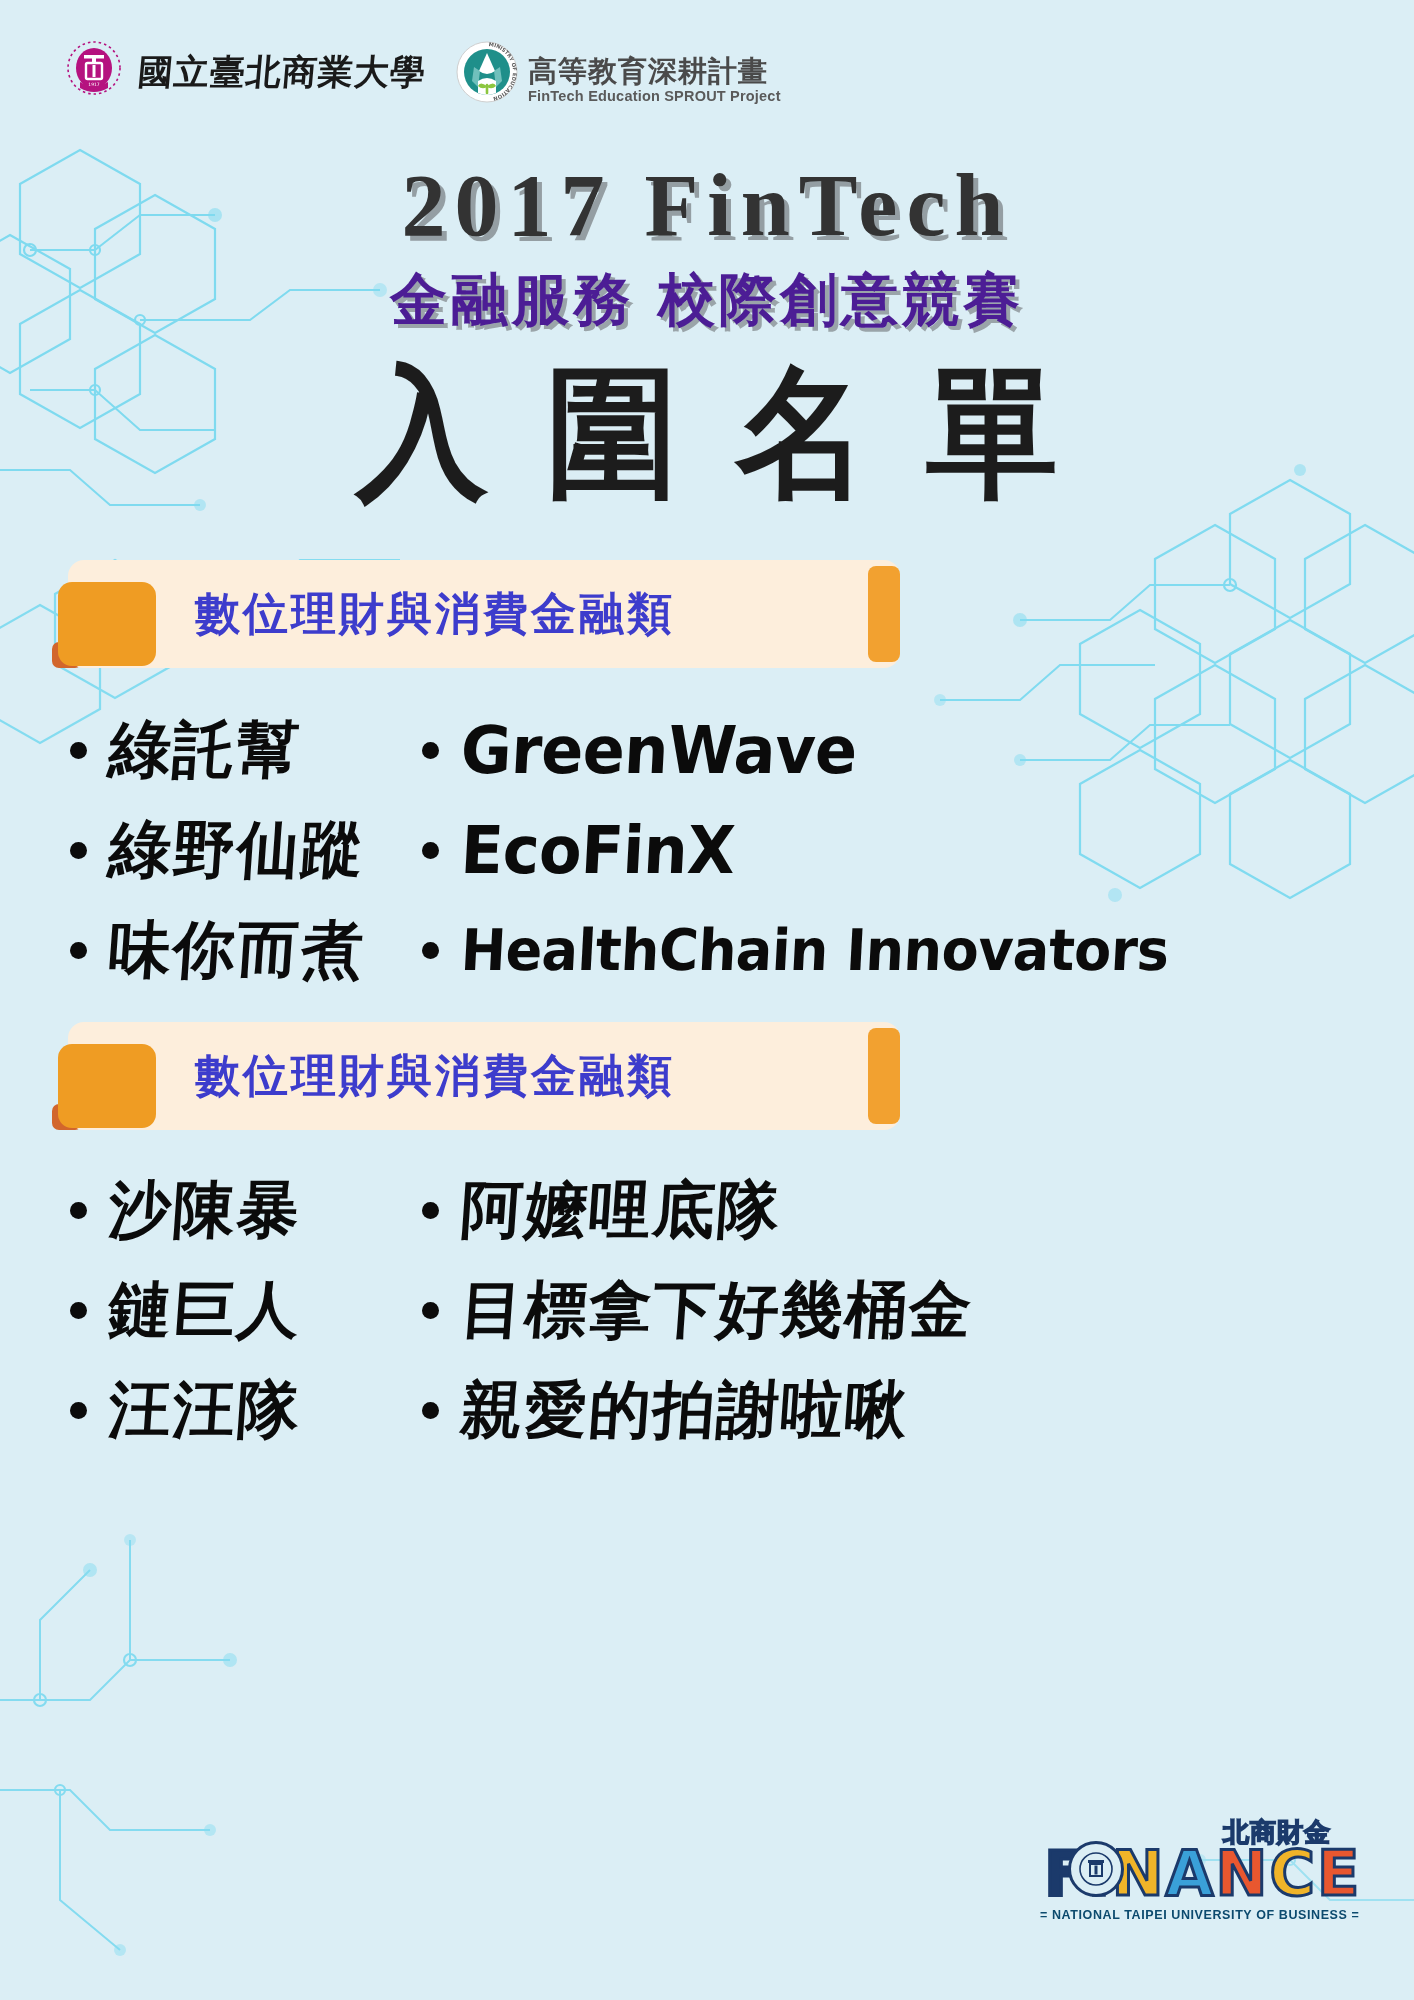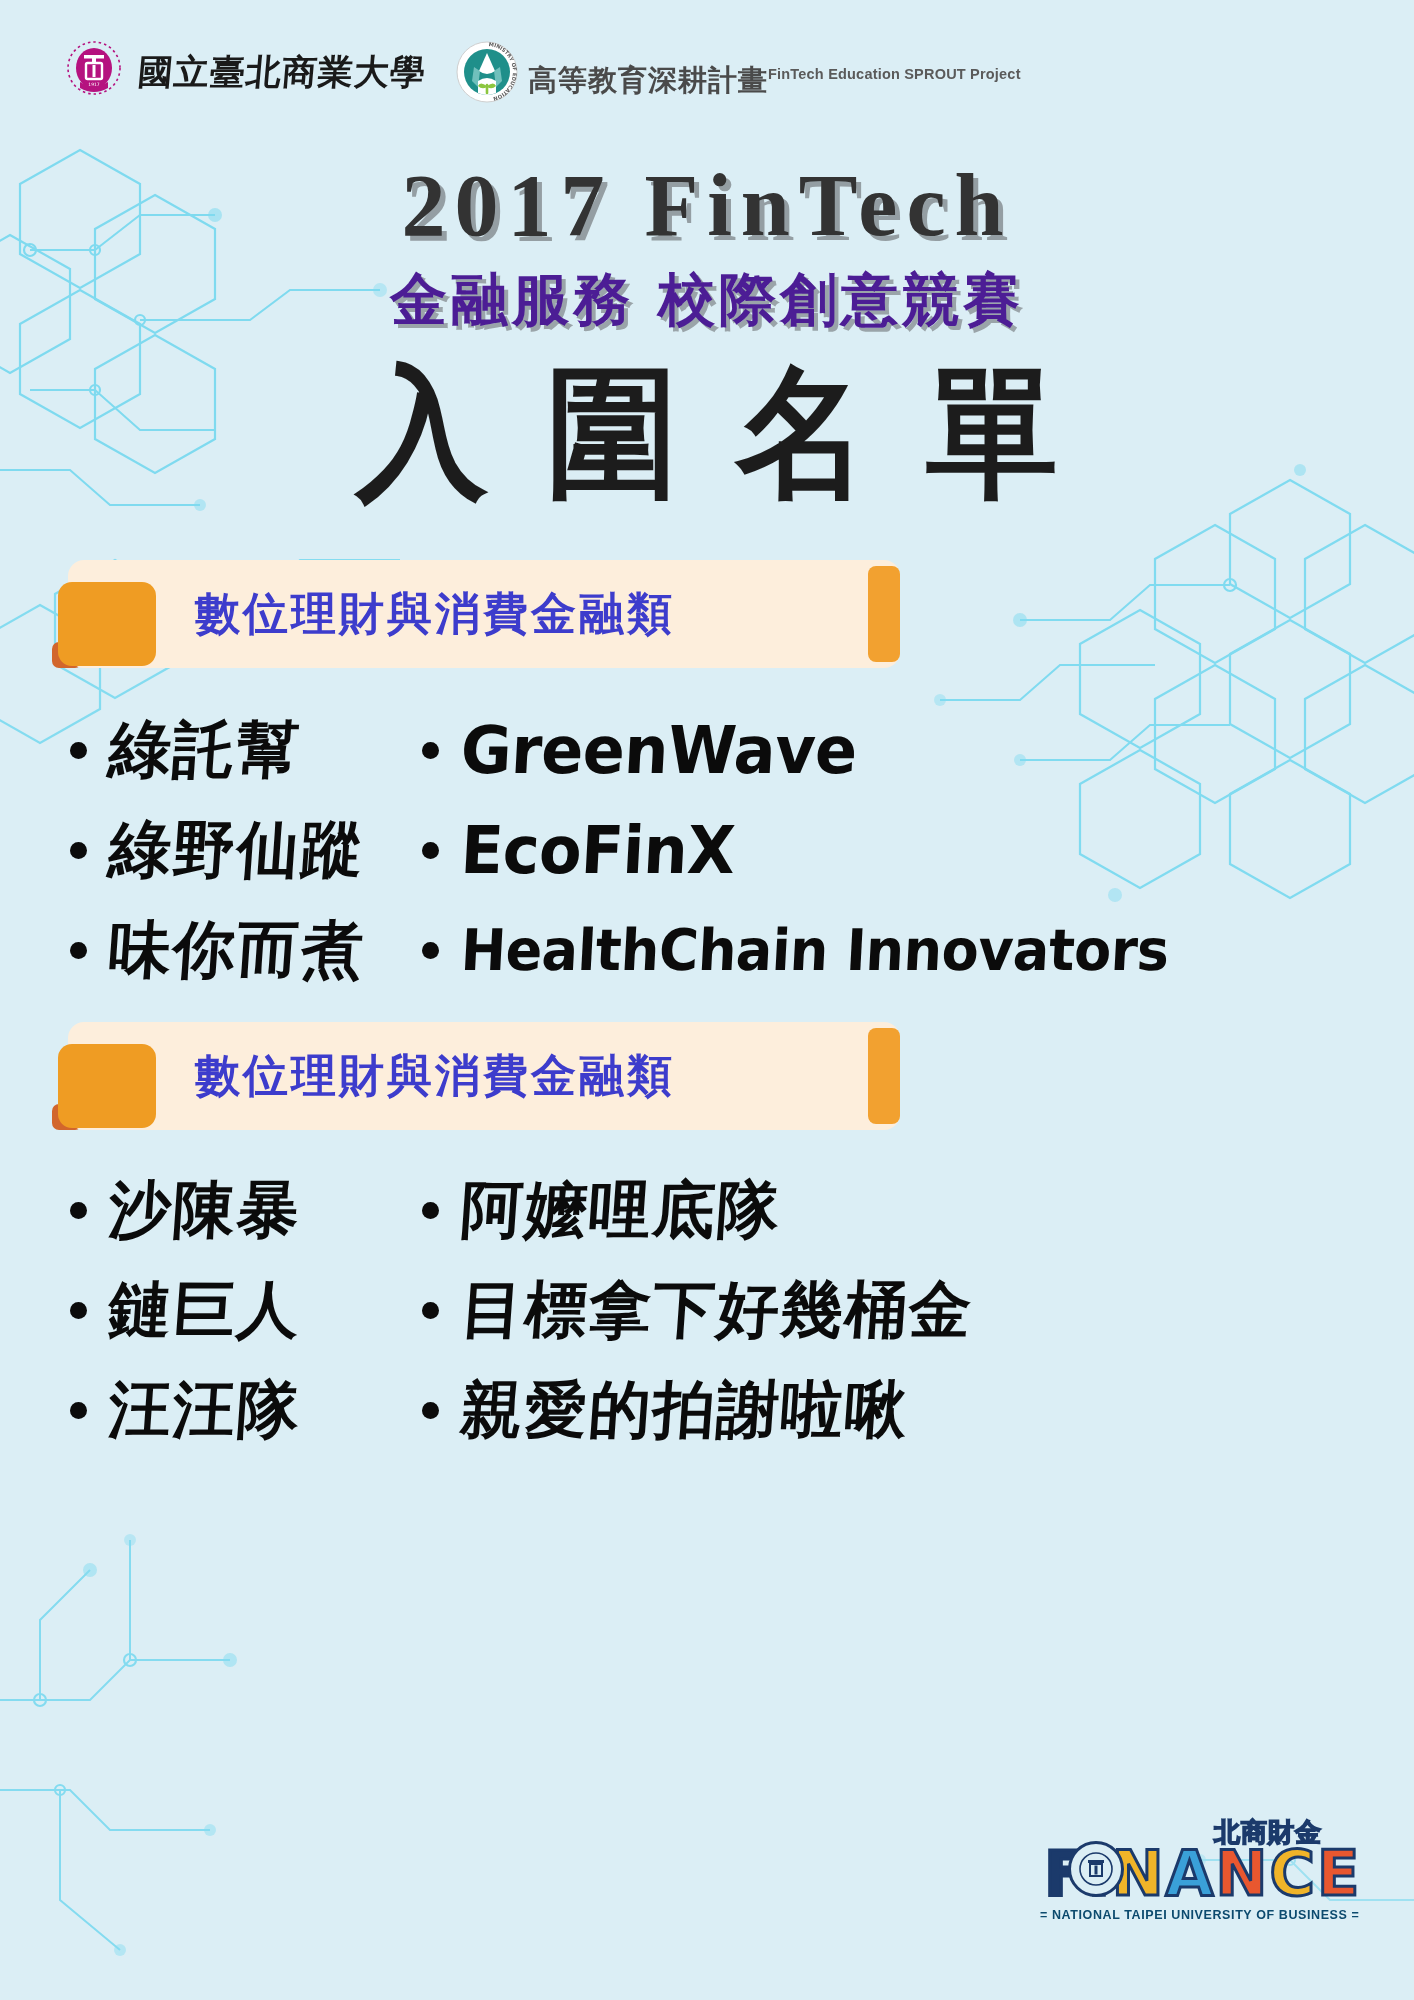--- a/index.html
+++ b/index.html
@@ -20,21 +20,21 @@
   }
   .logo-block { display:flex; align-items:center; gap:10px; }
   .ntub-mark { width:68px; height:68px; position:relative; }
   .ntub-name {
     font-family:"Liberation Serif", serif;
     font-weight:bold; font-size:35px; color:#1a1a1a;
     letter-spacing:1px; white-space:nowrap;
     transform:skewX(-5deg);
   }
   .moe-mark { width:62px; height:62px; position:relative; }
-  .sprout-text { display:flex; flex-direction:row; line-height:1.05;margin-top:16px; }
+  .sprout-text { display:flex; flex-direction:column; line-height:1.05;margin-top:16px; }
   .sprout-cn {
     font-size:29px; font-weight:bold; color:#4a4a4a;
     letter-spacing:1px; white-space:nowrap;
   }
   .sprout-en {
     font-size:14.5px; font-weight:bold; color:#5a5a5a;
     letter-spacing:0.2px; white-space:nowrap; margin-top:2px;
   }
 
   
@@ -130,21 +130,21 @@
     font-family:"Liberation Sans", sans-serif;
     font-weight:bold; font-size:12.5px; color:#0c4a6e;
     letter-spacing:0.6px; white-space:nowrap;
   }
   .fin-badge {
     position:absolute; left:28px; top:-4px;
     width:56px; height:56px; border-radius:50%;
     border:3px solid #1b3a6b; background:#dbeef5;
   }
   .fin-cn {
-    position:absolute; right:18px; top:-30px;
+    position:absolute; right:9px; top:-30px;
     font-family:"DejaVu Sans", sans-serif;
     font-weight:bold; font-size:26px; color:#1d4ed8;
     -webkit-text-stroke:1.5px #1b3a6b; letter-spacing:1px;
   }
 </style>
 </head>
 <body>
 
 <svg id="bg-decor" width="1414" height="2000" viewBox="0 0 1414 2000">
   <defs>

